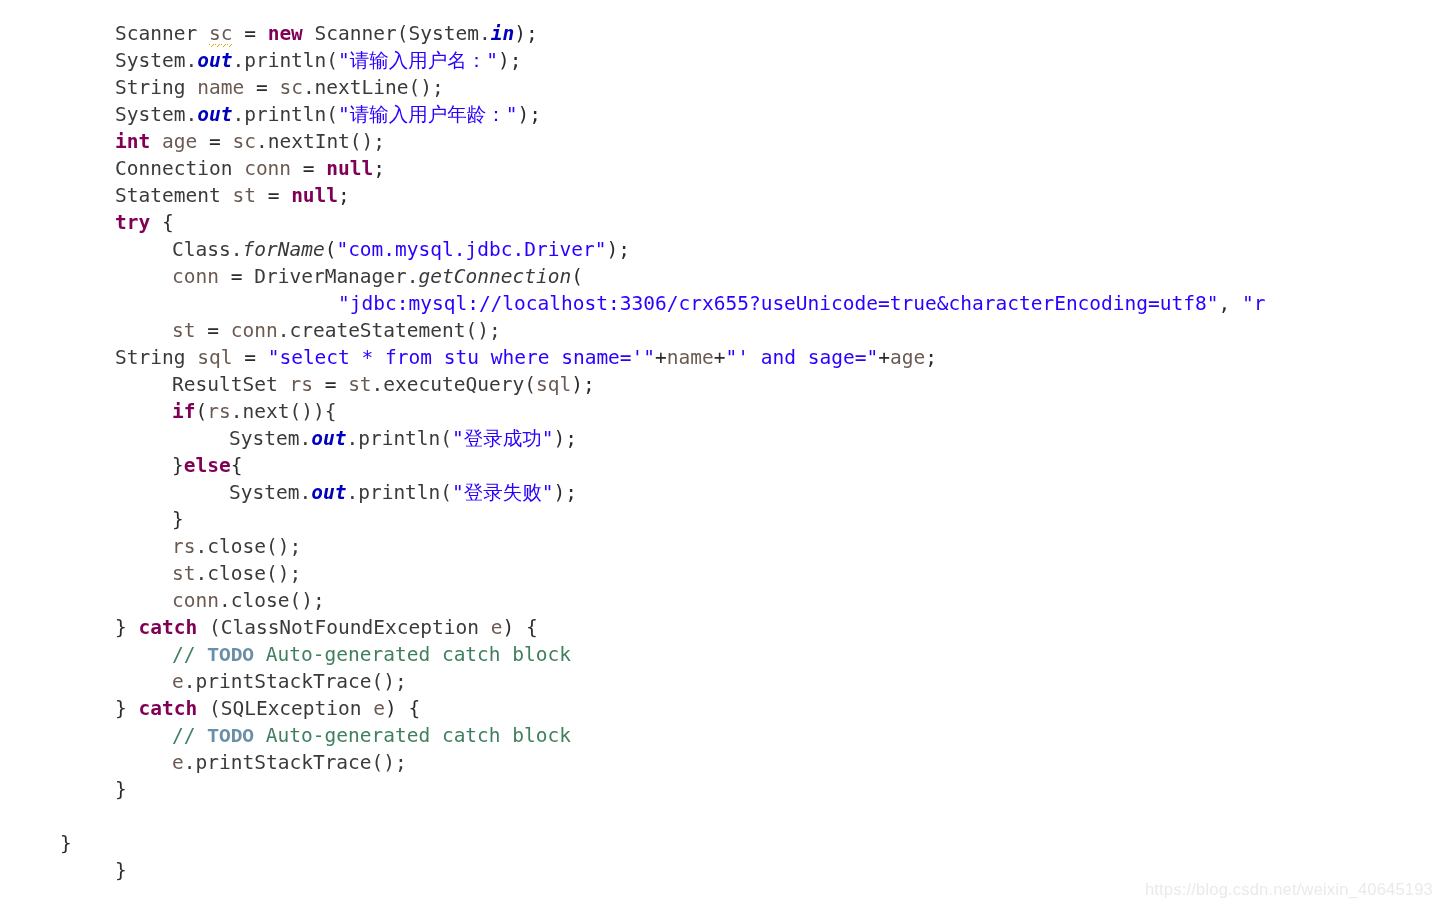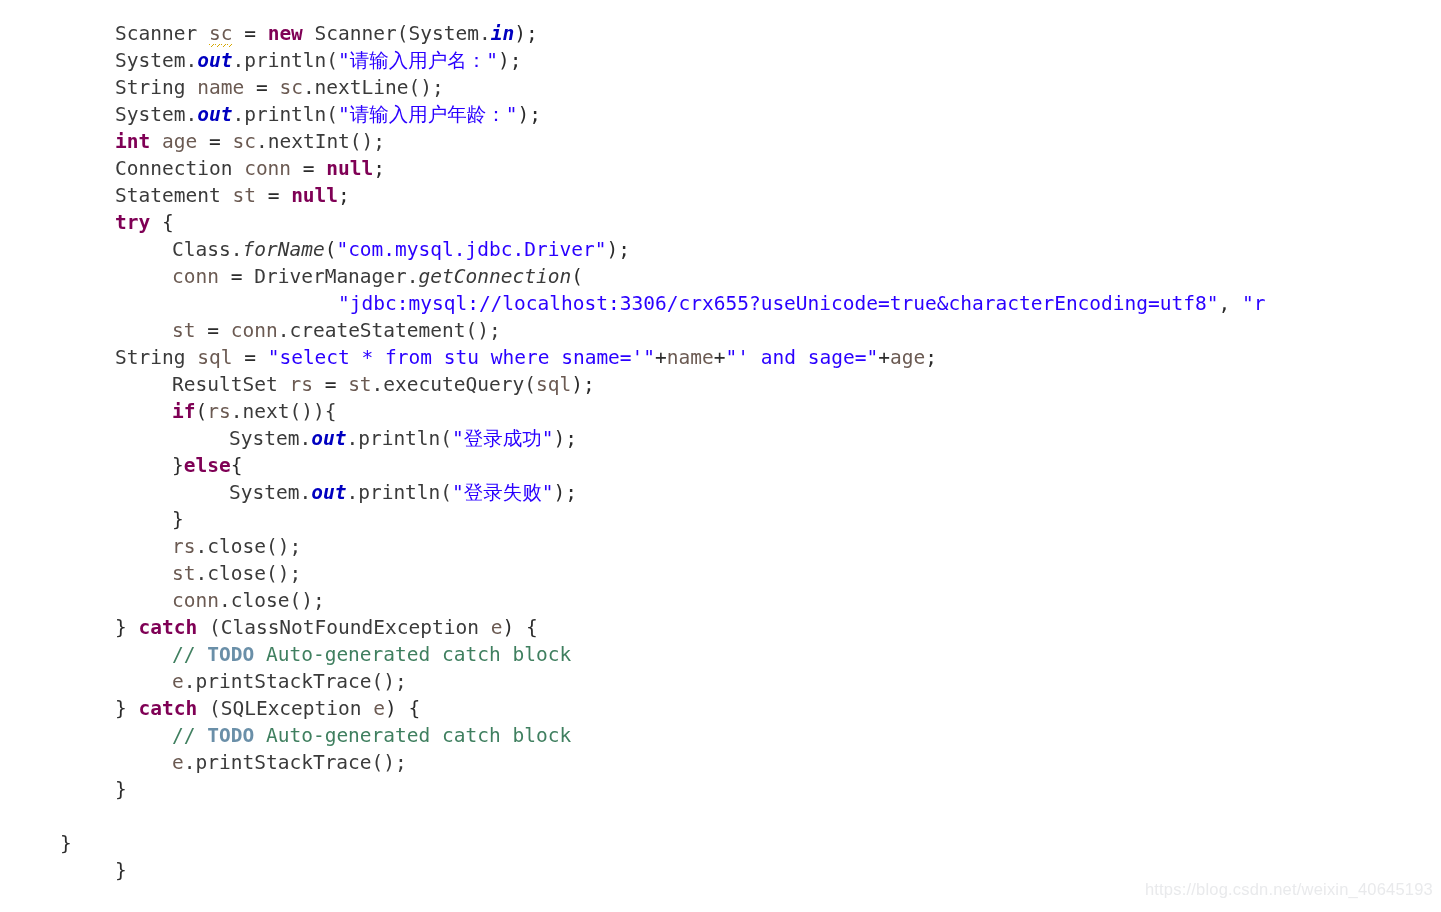--- a/index.html
+++ b/index.html
@@ -42,21 +42,21 @@
   }
   
   .kw      { color: #7f0055; font-weight: bold; }
   .typ     { color: #3a3a3a; }
   .var     { color: #6b5a52; }
   .plain   { color: #2b2b2b; }
   .str     { color: #2a00ff; }
   .sfield  { color: #0000c0; font-weight: bold; font-style: italic; }
   .smeth   { color: #3a3a3a; font-style: italic; text-align: center; }
   .cmt     { color: #3f7f5f; }
-  .todo    { color: #6a8fa8; font-weight: bold; }
+  .todo    { color: #6a8fa8; font-weight: bold; font-family: Liberation Mono, monospace; }
   .warn {
     
     background-image:
       repeating-linear-gradient(135deg,
         #d6a800 0px, #d6a800 1px,
         rgba(0,0,0,0) 1px, rgba(0,0,0,0) 3px);
     background-repeat: repeat-x;
     background-size: 6px 4px;
     background-position: left bottom;
     padding-bottom: 3px;

